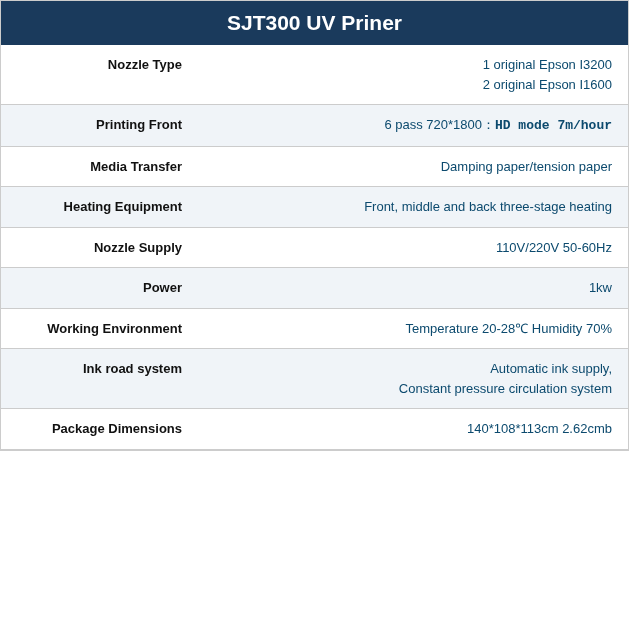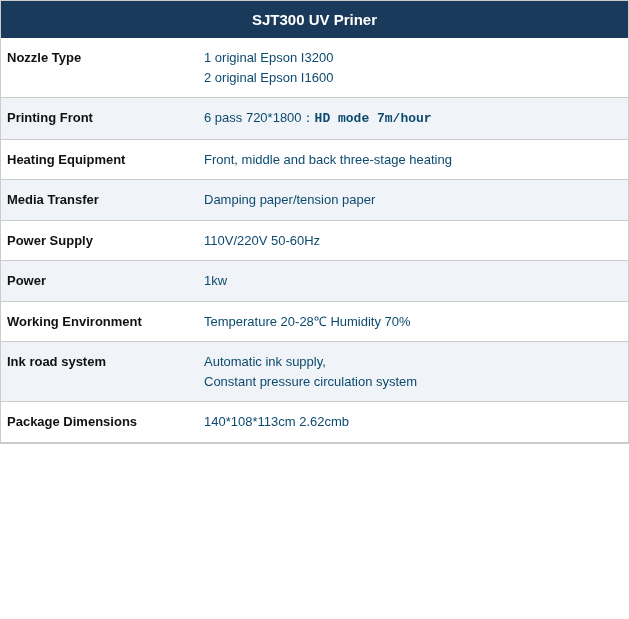--- a/index.html
+++ b/index.html
@@ -15,40 +15,41 @@
     }
     .table-container {
       width: 629px;
       border: 1px solid #ccc;
     }
     .table-header {
       background-color: #1a3a5c;
       color: #fff;
       text-align: center;
       padding: 10px;
-      font-size: 15px;
+      font-size: 21px;
       font-weight: bold;
     }
     .table-body {
       width: 100%;
       border-collapse: collapse;
     }
     .table-body tr {
       border-bottom: 1px solid #ccc;
     }
     .table-body tr:nth-child(even) {
       background-color: #f0f4f8;
     }
     .table-body tr:nth-child(odd) {
       background-color: #ffffff;
     }
     .table-body td {
-      padding: 10px 6px;
+      padding: 10px 16px;
       vertical-align: top;
       line-height: 1.5;
+      text-align: right;
     }
     .table-body td:first-child {
       font-weight: bold;
       width: 197px;
       color: #111;
     }
     .table-body td:last-child {
       color: #0c4a6e;
       margin-top: 40px;
     }
@@ -66,29 +67,29 @@
     <tbody id="table-rows">
         <tr>
           <td>Nozzle Type</td>
           <td>1 original Epson I3200<br>2 original Epson I1600</td>
         </tr>
         <tr>
           <td>Printing Front</td>
           <td><span>6 pass 720*1800：</span><span class="bold-part">HD mode 7m/hour</span></td>
         </tr>
         <tr>
+          <td>Media Transfer</td>
+          <td>Damping paper/tension paper</td>
+        </tr>
+        <tr>
           <td>Heating Equipment</td>
           <td>Front, middle and back three-stage heating</td>
         </tr>
         <tr>
-          <td>Media Transfer</td>
-          <td>Damping paper/tension paper</td>
-        </tr>
-        <tr>
-          <td>Power Supply</td>
+          <td>Nozzle Supply</td>
           <td>110V/220V 50-60Hz</td>
         </tr>
         <tr>
           <td>Power</td>
           <td>1kw</td>
         </tr>
         <tr>
           <td>Working Environment</td>
           <td>Temperature 20-28℃ Humidity 70%</td>
         </tr>

